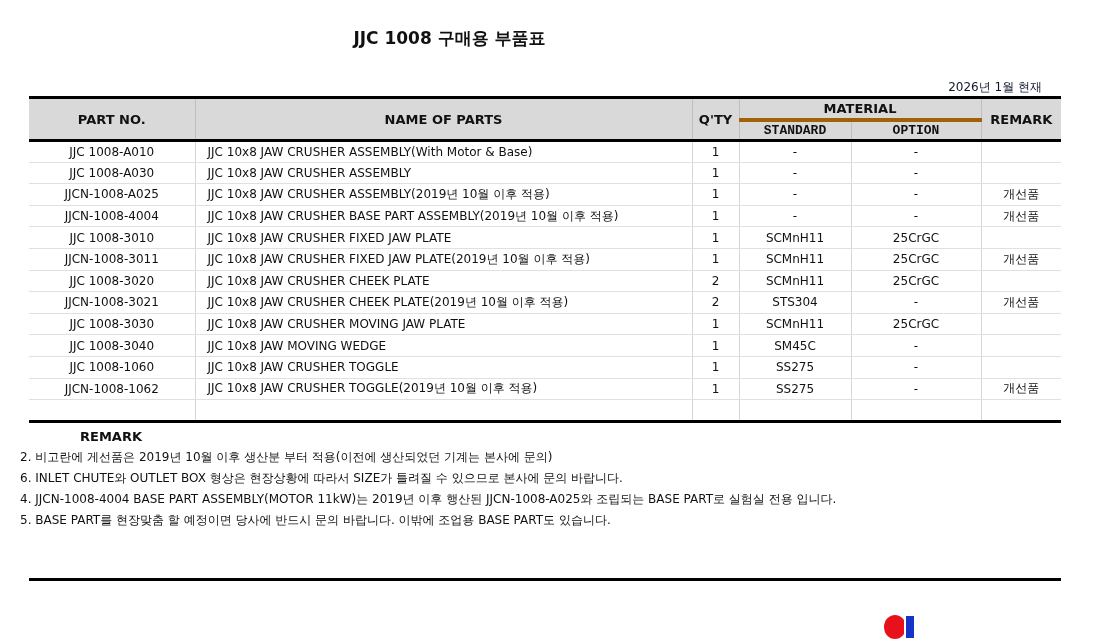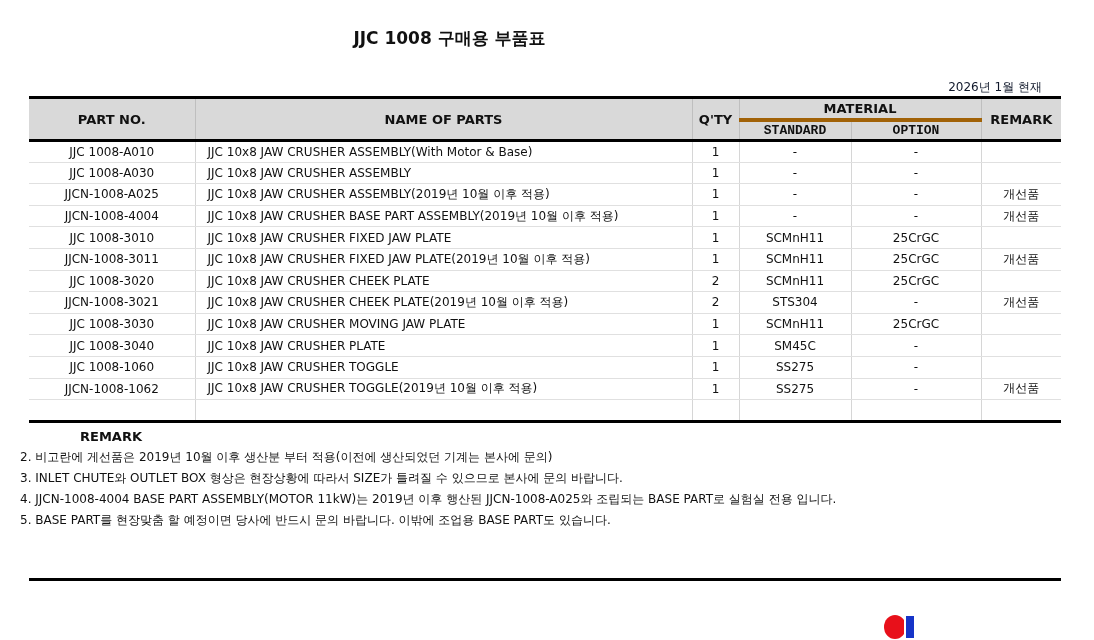--- a/index.html
+++ b/index.html
@@ -160,21 +160,21 @@
     <tr>
       <td>JJC 1008-3030</td>
       <td class="name">JJC 10x8 JAW CRUSHER MOVING JAW PLATE</td>
       <td>1</td>
       <td>SCMnH11</td>
       <td>25CrGC</td>
       <td></td>
     </tr>
     <tr>
       <td>JJC 1008-3040</td>
-      <td class="name">JJC 10x8 JAW CRUSHER PLATE</td>
+      <td class="name">JJC 10x8 JAW MOVING WEDGE</td>
       <td>1</td>
       <td>SM45C</td>
       <td>-</td>
       <td></td>
     </tr>
     <tr>
       <td>JJC 1008-1060</td>
       <td class="name">JJC 10x8 JAW CRUSHER TOGGLE</td>
       <td>1</td>
       <td>SS275</td>
@@ -196,21 +196,21 @@
       <td></td>
       <td></td>
       <td></td>
     </tr>
   </tbody>
 </table>
 
 <div class="remarks">
   <div class="rtitle">REMARK</div>
   <div class="note">2. 비고란에 게선품은 2019년 10월 이후 생산분 부터 적용(이전에 생산되었던 기계는 본사에 문의)</div>
-  <div class="note">3. INLET CHUTE와 OUTLET BOX 형상은 현장상황에 따라서 SIZE가 틀려질 수 있으므로 본사에 문의 바랍니다.</div>
+  <div class="note">6. INLET CHUTE와 OUTLET BOX 형상은 현장상황에 따라서 SIZE가 틀려질 수 있으므로 본사에 문의 바랍니다.</div>
   <div class="note">4. JJCN-1008-4004 BASE PART ASSEMBLY(MOTOR 11kW)는 2019년 이후 행산된 JJCN-1008-A025와 조립되는 BASE PART로 실험실 전용 입니다.</div>
   <div class="note">5. BASE PART를 현장맞춤 할 예정이면 당사에 반드시 문의 바랍니다. 이밖에 조업용 BASE PART도 있습니다.</div>
 </div>
 
 <div class="bottom-rule"></div>
 
 <div class="logo">
   <div class="logo-mark">
     <span class="red"></span>
     <span class="blue"></span>

